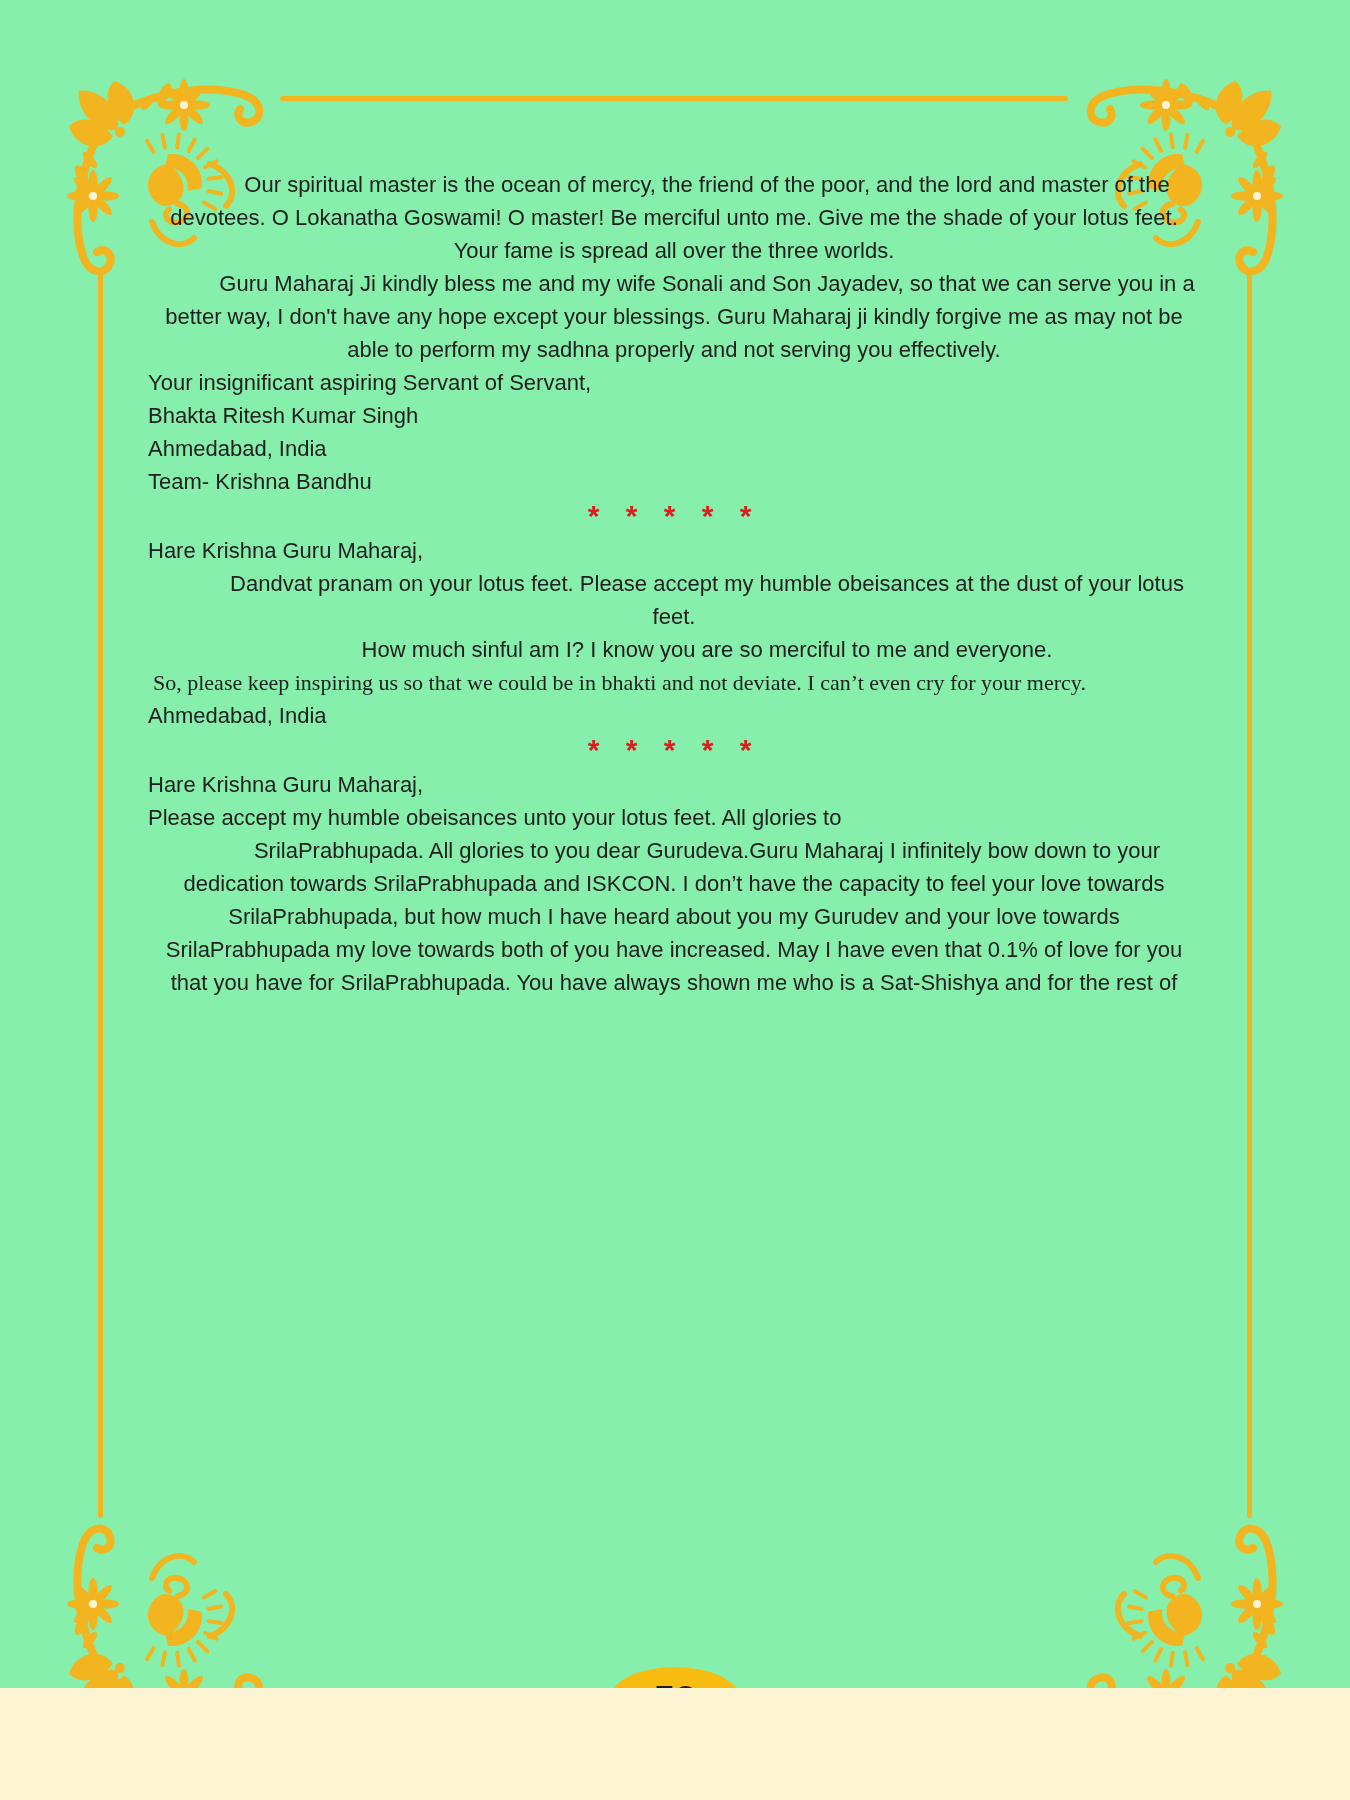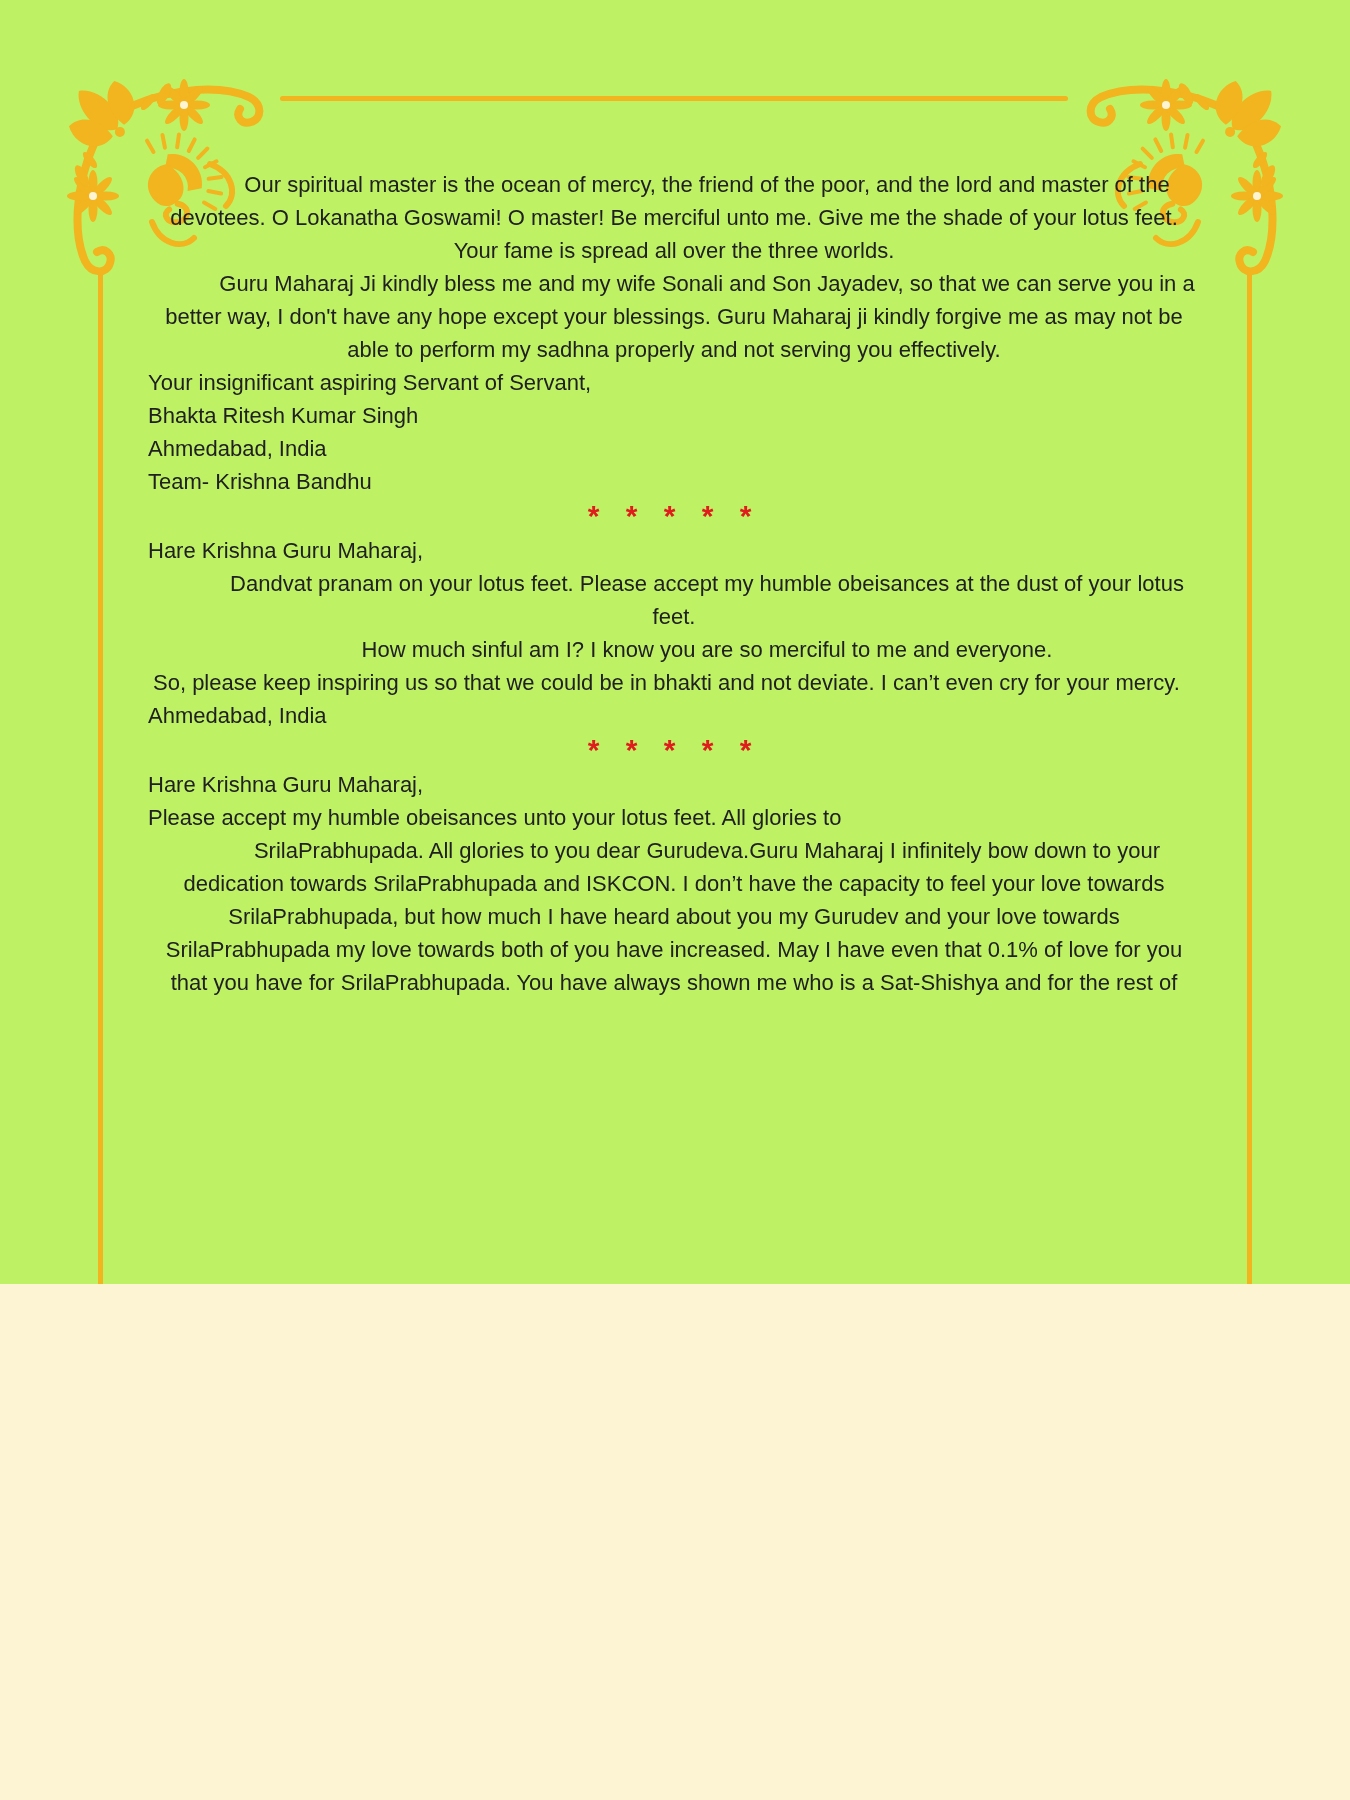--- a/index.html
+++ b/index.html
@@ -1,37 +1,37 @@
 <!DOCTYPE html>
 <html><head>
 <meta charset="utf-8">
 <style>
   html,body{margin:0;padding:0;background:#FCF4D2;}
   .page{
-    position:relative;width:1350px;height:1284px;margin:0 auto;
-    background:#bef264;overflow:hidden;
+    position:relative;width:1350px;height:1688px;margin:0 auto;
+    background:#86efac;overflow:hidden;
     font-family:"Liberation Sans", sans-serif;color:#202020;
   }
   
   .frame-line{position:absolute;background:#F2B41F;border-radius:3px;}
   .line-top{left:280px;top:96px;width:788px;height:5px;}
   .line-bottom{left:280px;top:1697px;width:788px;height:5px;}
   .line-left{left:98px;top:268px;width:5px;height:1250px;}
   .line-right{left:1247px;top:268px;width:5px;height:1250px;}
   .corner{position:absolute;width:215px;height:215px;}
   .corner.tl{left:60px;top:72px;}
   .corner.tr{left:1075px;top:72px;transform:scaleX(-1);}
   .corner.bl{left:60px;top:1513px;transform:scaleY(-1);}
   .corner.br{left:1075px;top:1513px;transform:scale(-1,-1);}
   
   .content{position:absolute;left:148px;top:168px;width:1052px;font-size:22px;line-height:33px;}
   .content p{margin:0;}
   .justify{text-align:justify;}
   .indent{text-indent:66px;text-align:center;}
-  .tiny-indent{text-indent:5px;}
+  .tiny-indent{text-indent:5px;font-family:Liberation Serif, serif;}
   .u{text-underline-offset:3px;text-decoration-thickness:2px;}
   .separator{text-align:center;color:#E01D1D;font-size:30px;font-weight:700;letter-spacing:9px;line-height:36px;}
   .mb2{margin-bottom:2px}.mb8{margin-bottom:8px}
   .mb12{margin-bottom:12px}.mb14{margin-bottom:14px}.mb16{margin-bottom:16px}
   .mb18{margin-bottom:18px}.mb20{margin-bottom:20px}.mb34{margin-bottom:34px}
   
   .badge{
     position:absolute;left:609px;top:1667px;width:132px;height:67px;
     background:#F8BC10;border-radius:50%;z-index:2;
     display:flex;align-items:center;justify-content:center;

